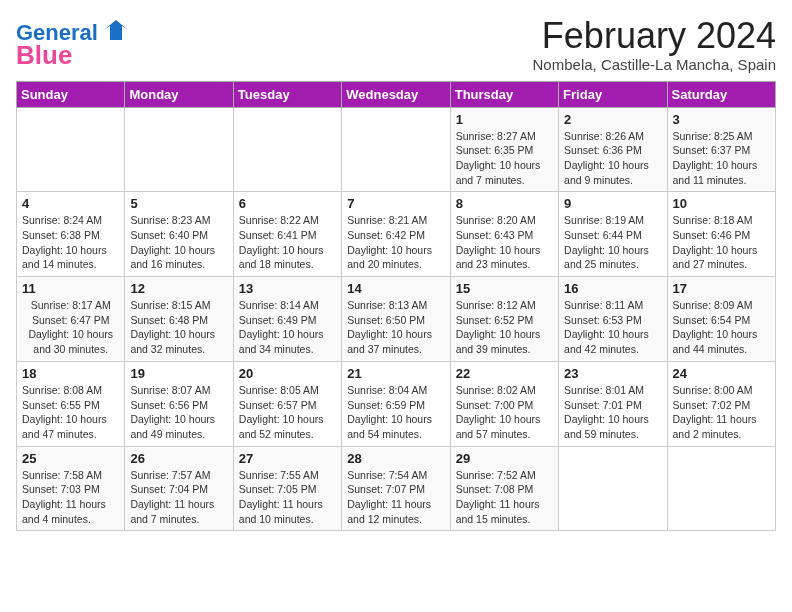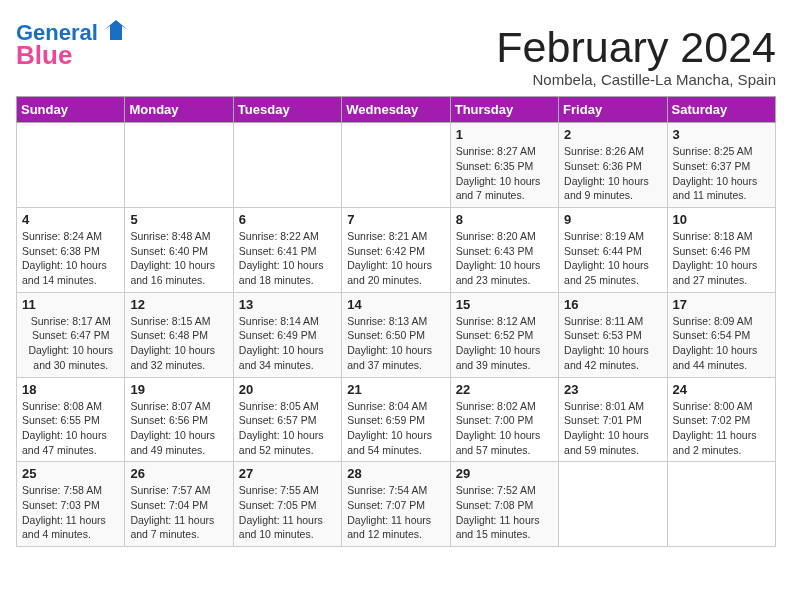--- a/index.html
+++ b/index.html
@@ -18,25 +18,24 @@
     }
     .logo {
       display: flex;
       flex-direction: column;
       align-items: flex-start;
     }
     .title-area {
       text-align: right;
     }
     .calendar-title {
-      font-size: 43px;
+      font-size: 36px;
       font-weight: normal;
       color: #222;
       line-height: 1.1;
-      margin-top: 8px;
     }
     .calendar-subtitle {
       font-size: 15px;
       color: #444;
     }
     table {
       width: 100%;
       border-collapse: collapse;
       table-layout: fixed;
     }
@@ -143,21 +142,21 @@
       <tr>
         <td>
           <span class="day-num">4</span>
           <div class="day-info" style="white-space: pre-line;">Sunrise: 8:24 AM
 Sunset: 6:38 PM
 Daylight: 10 hours
 and 14 minutes.</div>
         </td>
         <td>
           <span class="day-num">5</span>
-          <div class="day-info" style="white-space: pre-line;">Sunrise: 8:48 AM
+          <div class="day-info" style="white-space: pre-line;">Sunrise: 8:23 AM
 Sunset: 6:40 PM
 Daylight: 10 hours
 and 16 minutes.</div>
         </td>
         <td>
           <span class="day-num">6</span>
           <div class="day-info" style="white-space: pre-line;">Sunrise: 8:22 AM
 Sunset: 6:41 PM
 Daylight: 10 hours
 and 18 minutes.</div>

